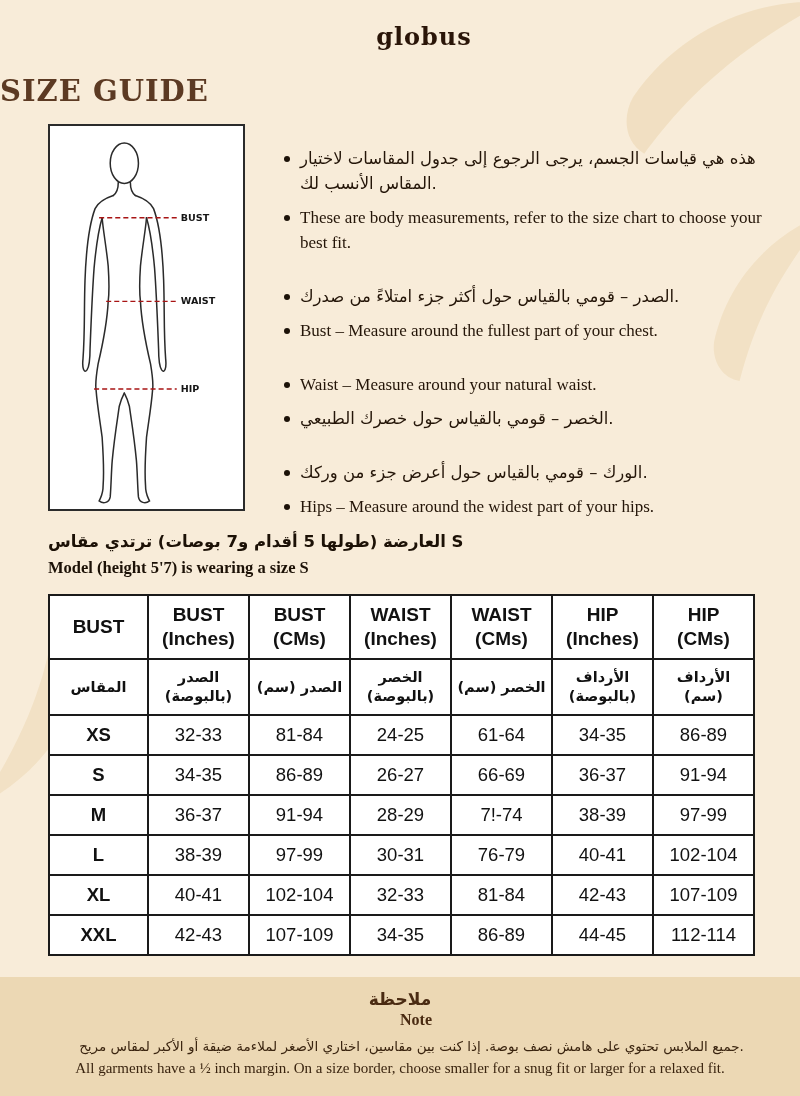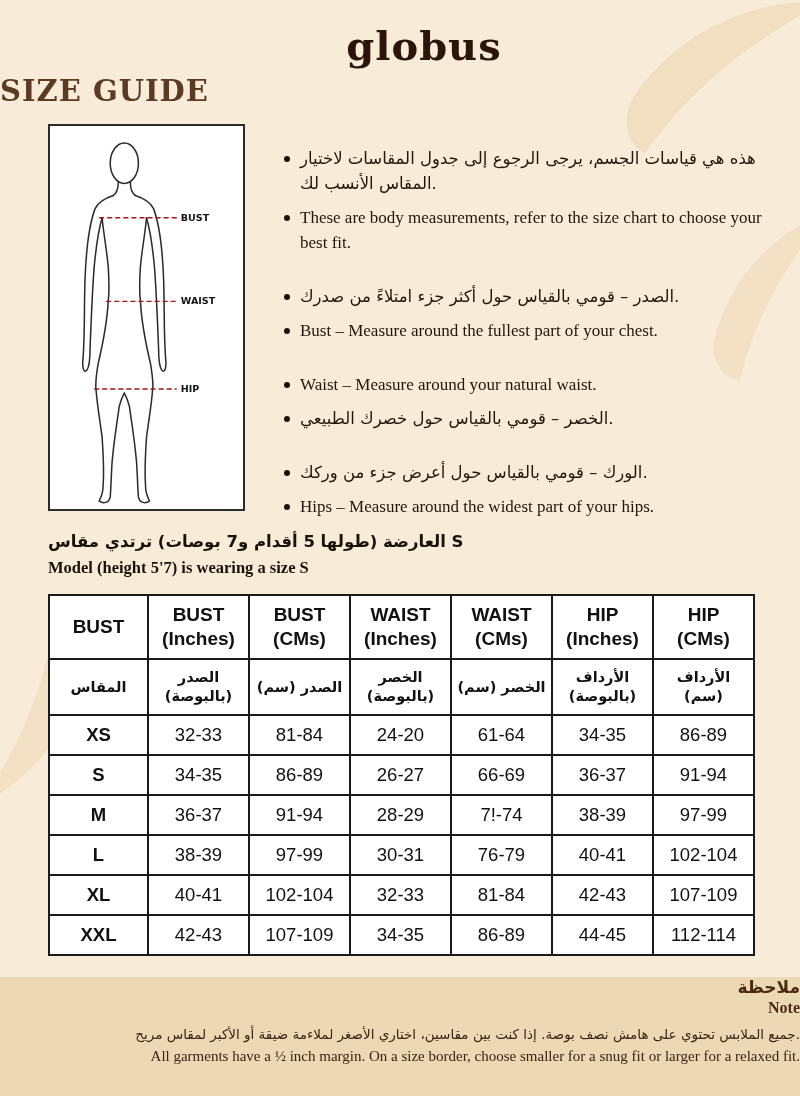--- a/index.html
+++ b/index.html
@@ -9,21 +9,21 @@
   .page { position:relative; width:800px; height:1096px; background:#f8ecd9; overflow:hidden; }
 
   
   .leaf { position:absolute; pointer-events:none; opacity:.8; }
   .leaf-tr { top:-18px; right:-28px; width:230px; height:210px; transform:rotate(8deg); }
   .leaf-r  { top:210px; right:-56px; width:170px; height:200px; transform:rotate(-14deg); }
   .leaf-l  { top:590px; left:-60px; width:180px; height:210px; transform:rotate(160deg); }
 
   
   .brand { position:absolute; top:22px; left:0; width:100%; text-align:center;
-           font-family:"DejaVu Serif", serif; font-weight:bold; font-size:40px;
+           font-family:"DejaVu Serif", serif; font-weight:bold; font-size:24px;
            letter-spacing:1px; color:#2a1508;padding-left:48px; }
   .guide-title { position:absolute; top:74px; left:0; width:100%; text-align:left;
            font-family:"DejaVu Serif", serif; font-weight:bold; font-size:29px;
            letter-spacing:1px; color:#5c3a23; }
 
   
   .figure-box { position:absolute; left:48px; top:124px; width:197px; height:387px;
            background:#ffffff; border:2px solid #2b2b2b; padding:4px 2px; }
   .figure-box svg { width:100%; height:100%; display:block; }
 
@@ -49,21 +49,21 @@
   .size-table .hrow-en th { height:64px; font-family:"Liberation Sans", sans-serif;
            font-weight:bold; font-size:19px; line-height:1.25; }
   .size-table .hrow-en .h1, .size-table .hrow-en .h2 { display:block; }
   .size-table .hrow-ar th { height:56px; font-family:"DejaVu Sans", sans-serif;
            font-weight:bold; font-size:14.5px; line-height:1.3; padding:2px; }
   .size-table td { height:40px; font-family:"Liberation Sans", sans-serif; font-size:18.5px; }
   .size-table td.size-cell { font-weight:bold; }
 
   
   .note-bar { position:absolute; left:0; top:977px; width:800px; height:119px;
-           background:#ecd8b4; text-align:right; padding-top:0; }
+           background:#ecd8b4; text-align:center; padding-top:12px; }
   .note-title-ar { font-family:"DejaVu Sans", sans-serif; font-weight:bold; font-size:17px;
            color:#4a2b12; margin-bottom:2px; }
   .note-title-en { font-family:"Liberation Serif", serif; font-weight:bold; font-size:16px;
            color:#4a2b12; margin-bottom:9px;margin-left:32px; }
   .note-body-ar { font-family:"DejaVu Sans", sans-serif; font-size:13.5px;
            color:#3a240f; margin-bottom:6px;margin-left:23px; }
   .note-body-en { font-family:"Liberation Serif", serif; font-size:15px; color:#3a240f; }
 </style>
 </head>
 <body>
@@ -206,21 +206,21 @@
       <th>الصدر (سم)</th>
       <th>الخصر (بالبوصة)</th>
       <th>الخصر (سم)</th>
       <th>الأرداف (بالبوصة)</th>
       <th>الأرداف (سم)</th>
     </tr>
     <tr>
       <td class="size-cell">XS</td>
       <td>32-33</td>
       <td>81-84</td>
-      <td>24-20</td>
+      <td>24-25</td>
       <td>61-64</td>
       <td>34-35</td>
       <td>86-89</td>
     </tr>
     <tr>
       <td class="size-cell">S</td>
       <td>34-35</td>
       <td>86-89</td>
       <td>26-27</td>
       <td>66-69</td>

